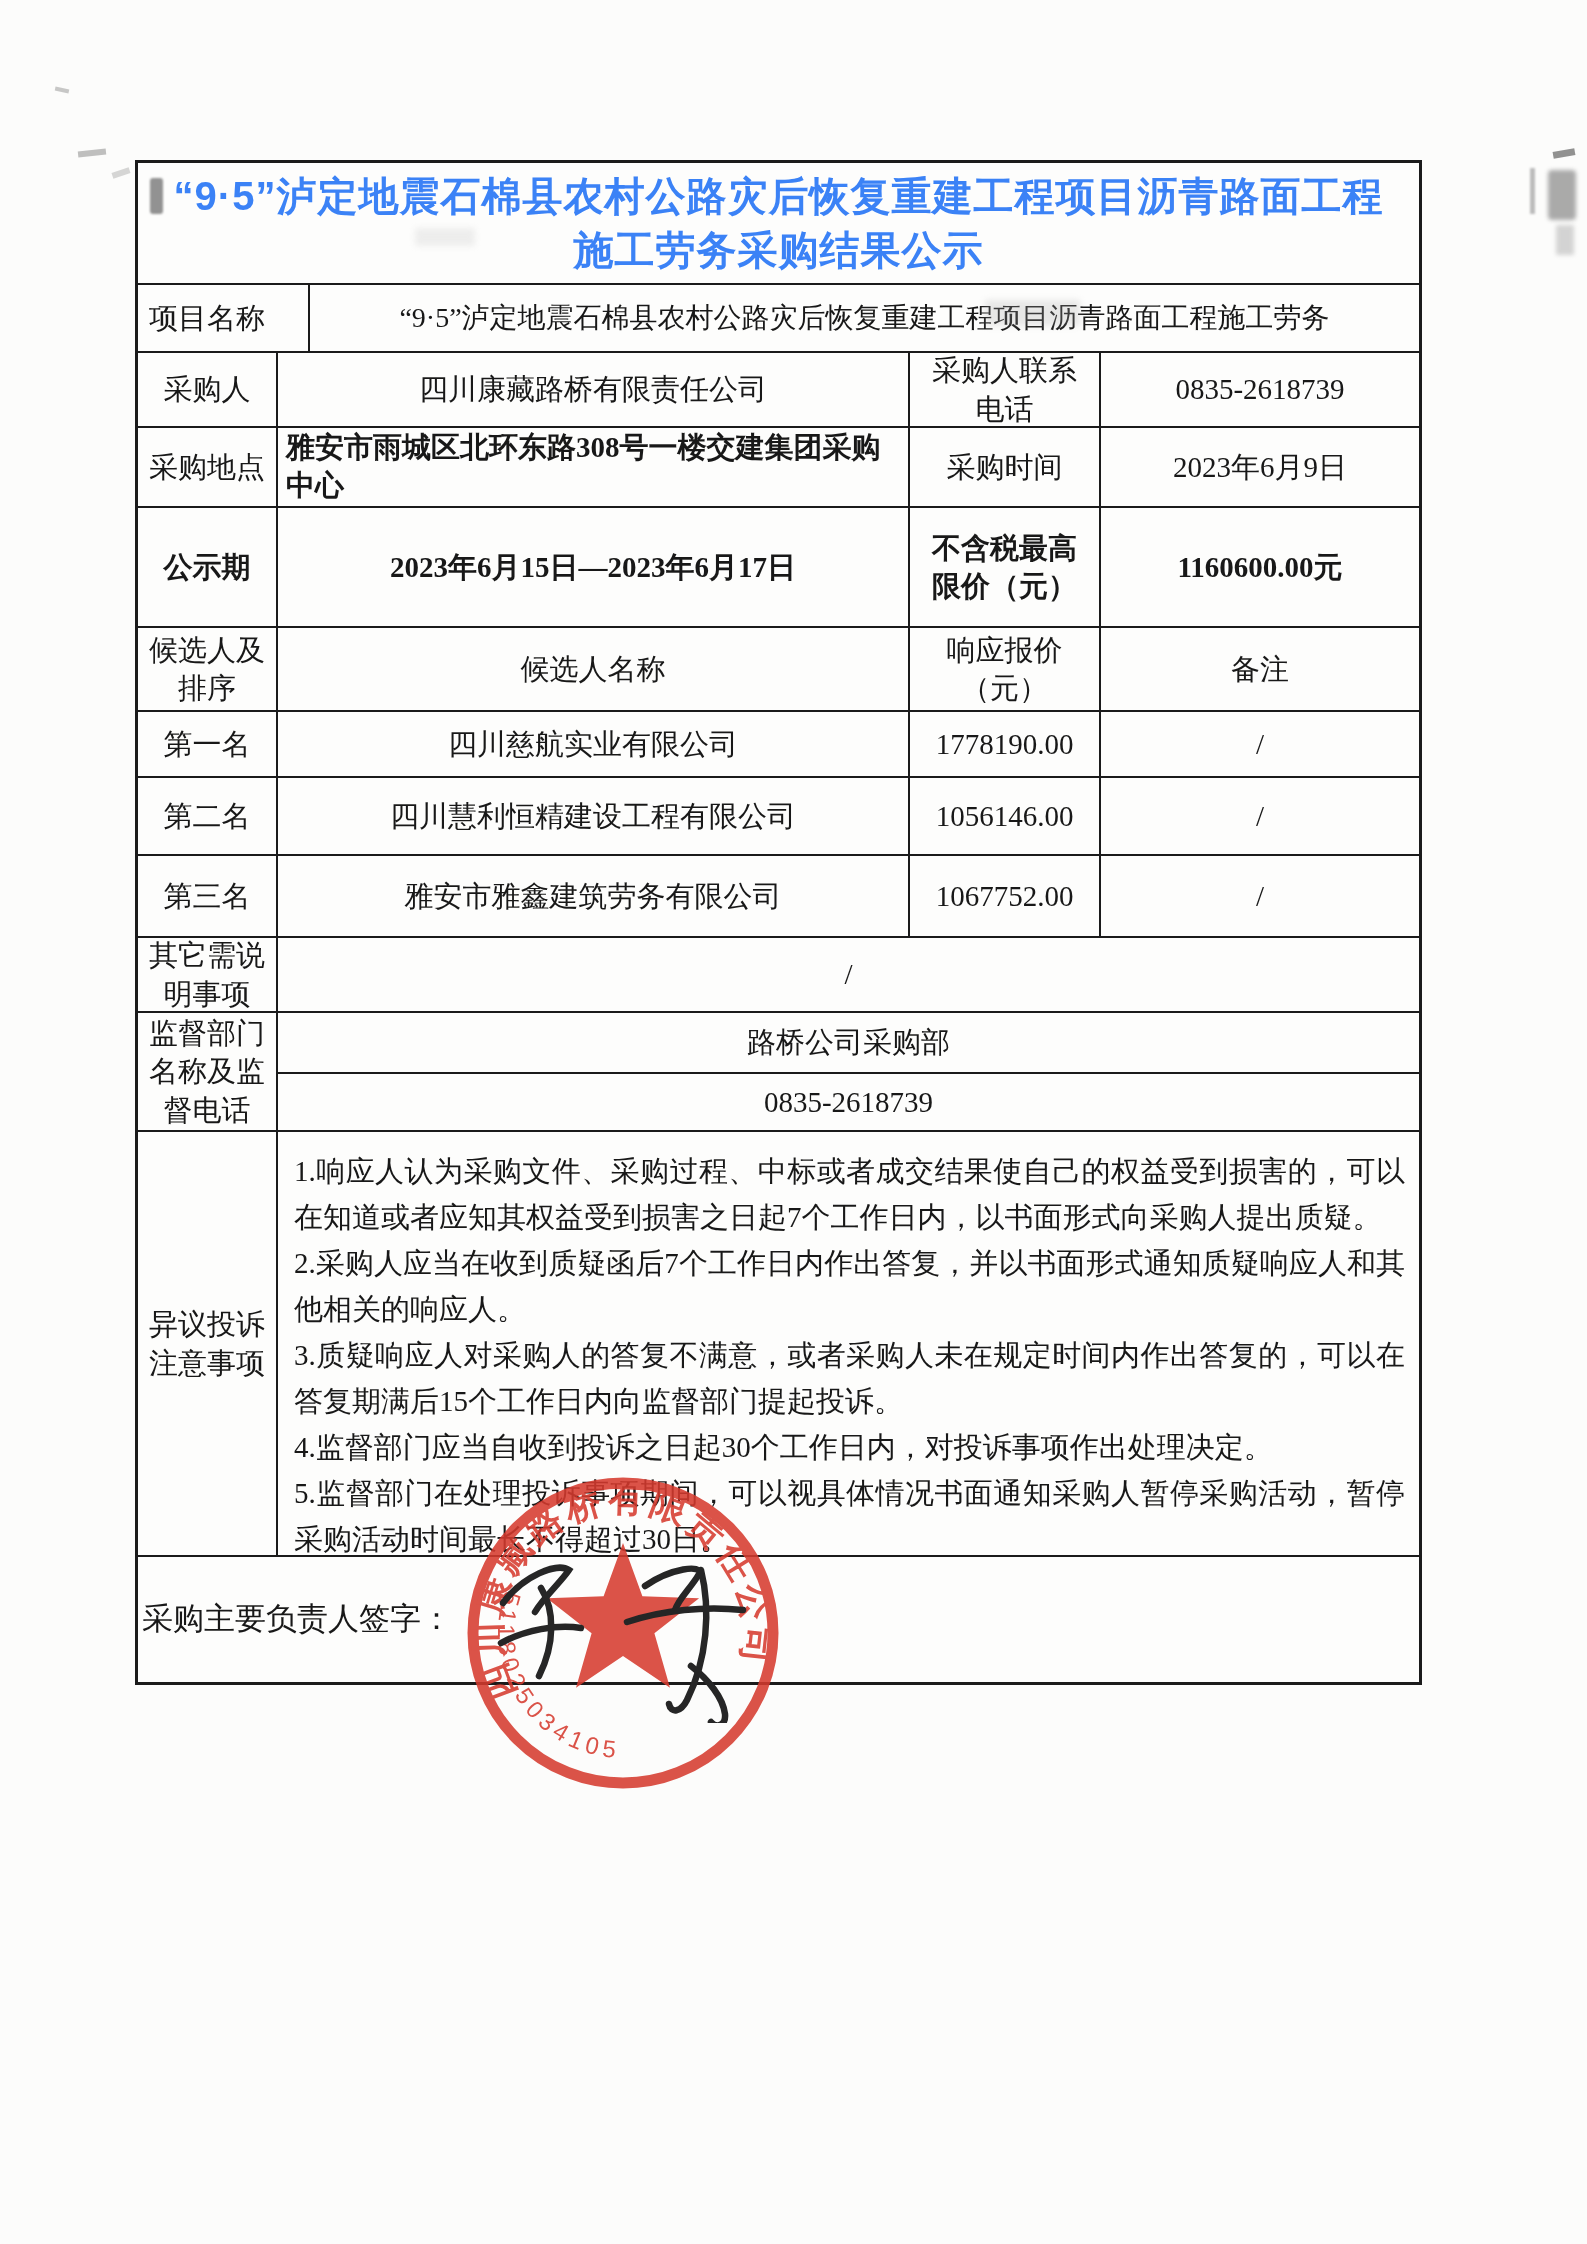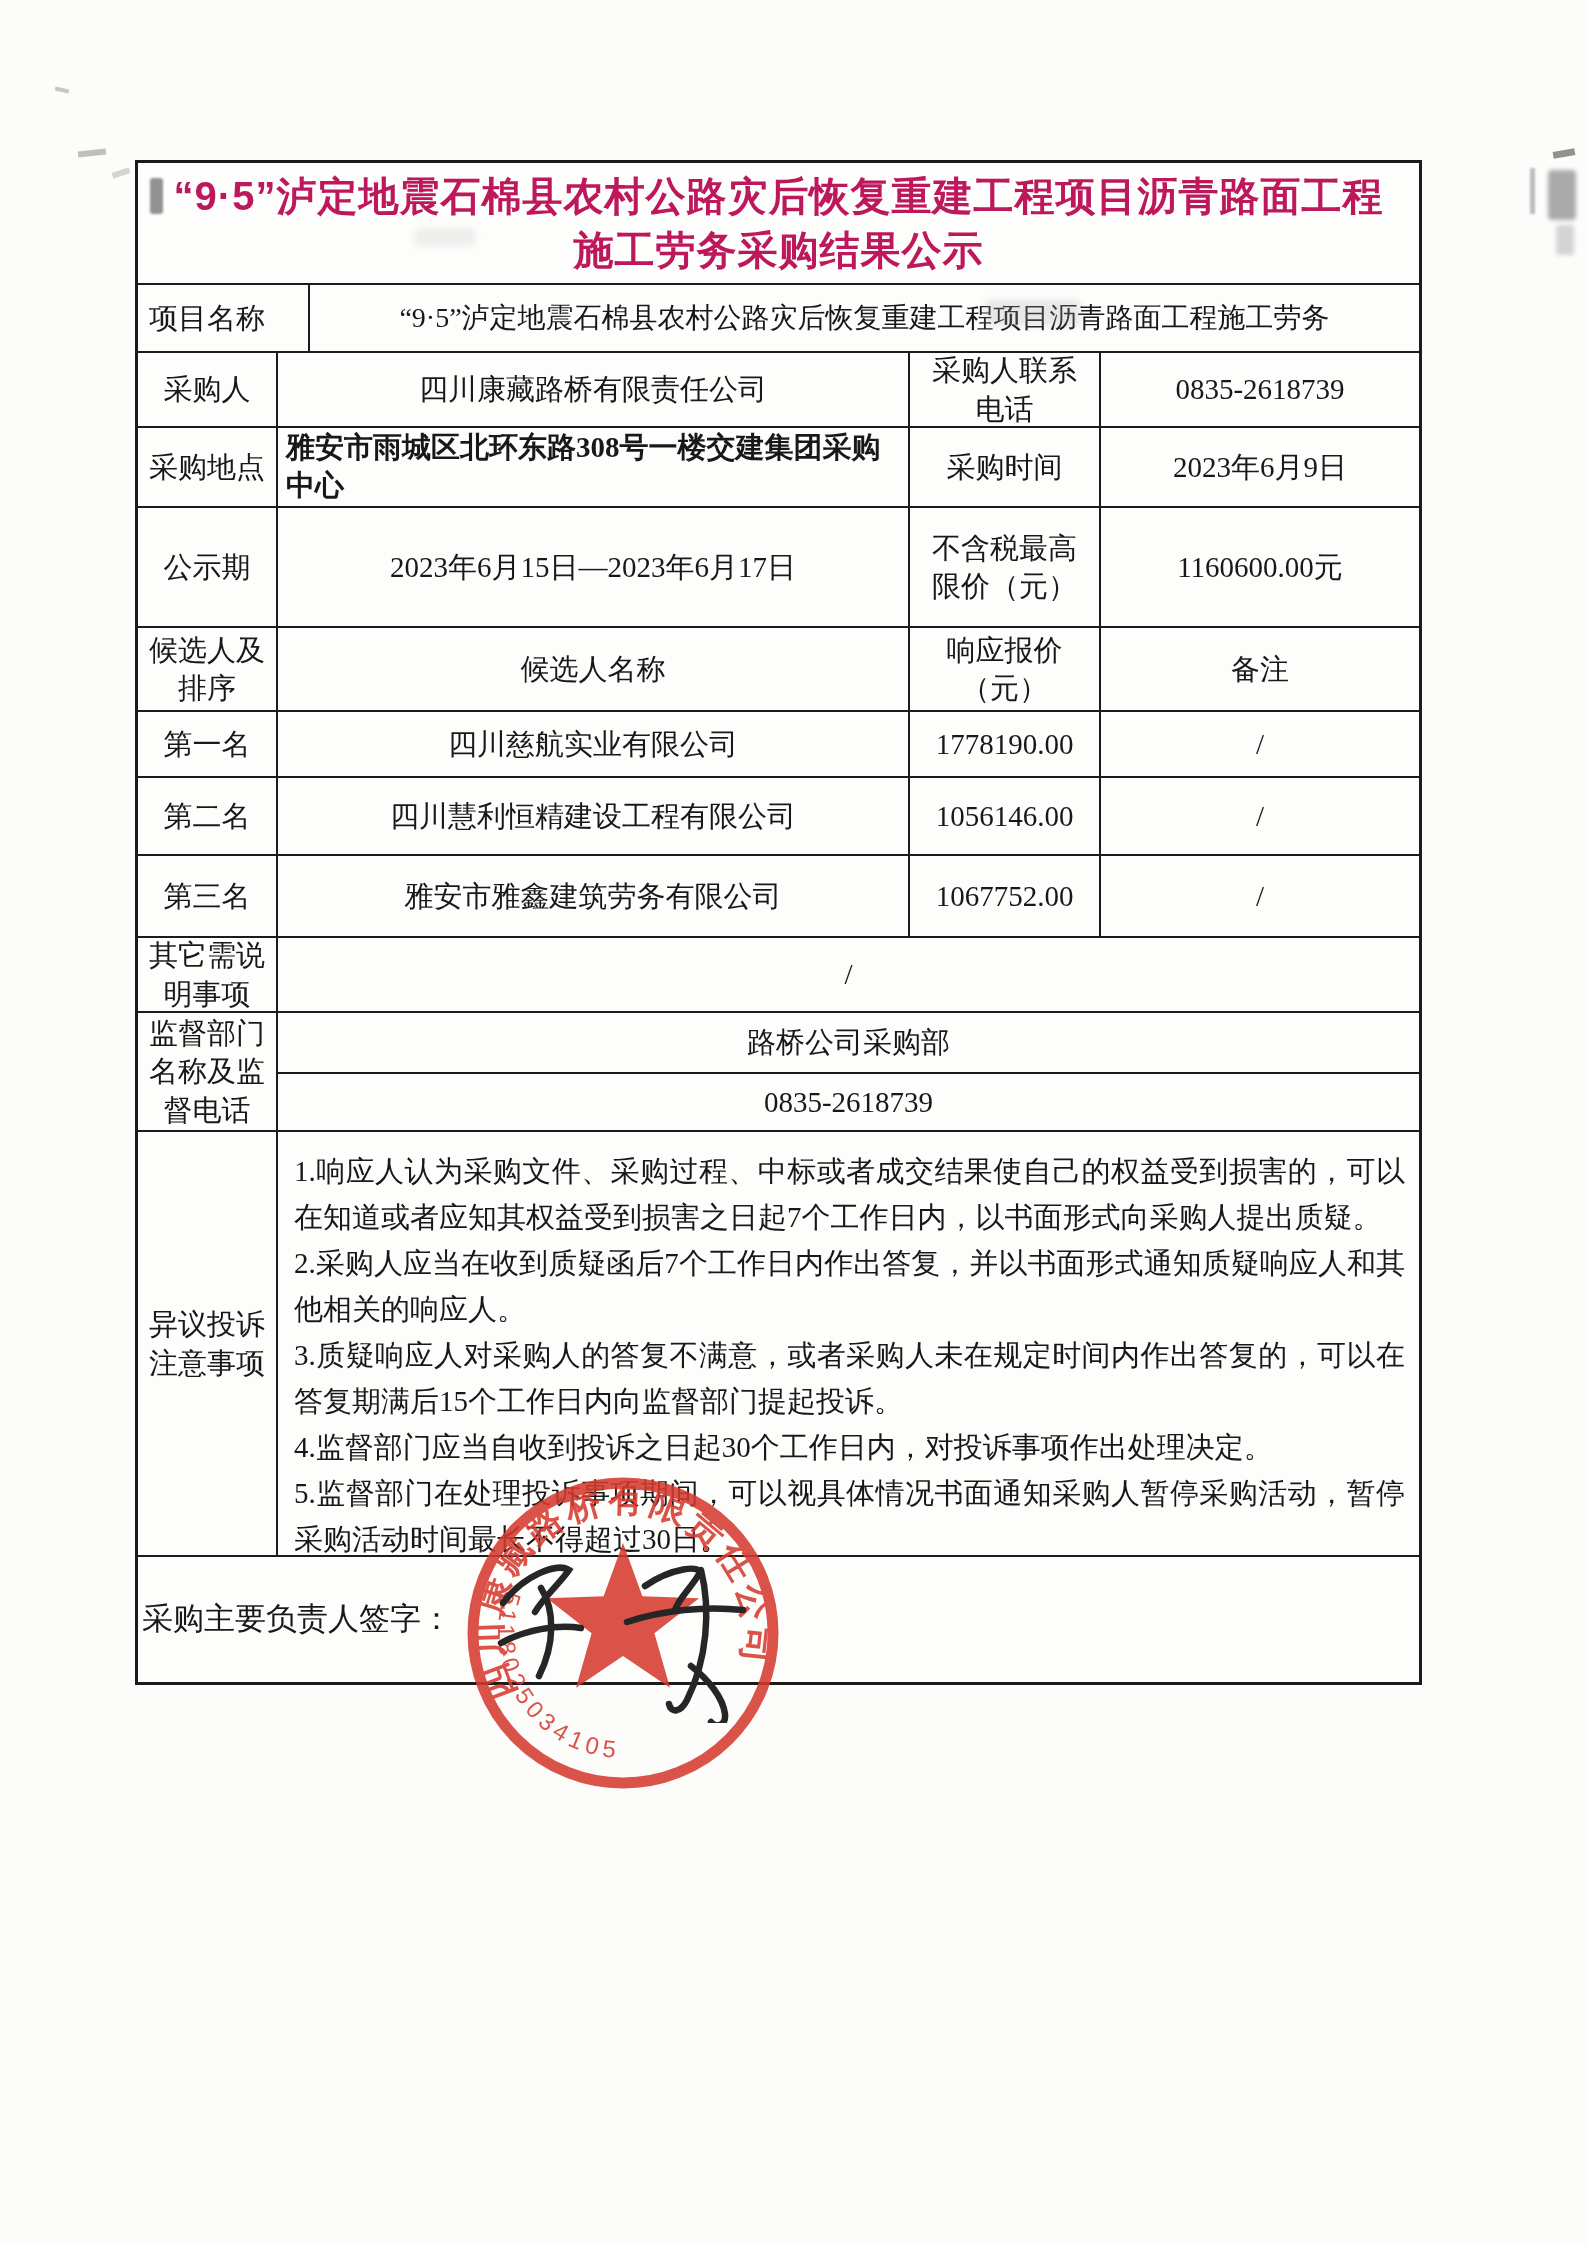--- a/index.html
+++ b/index.html
@@ -30,26 +30,26 @@
   .cA{width:138px;flex:0 0 auto;}
   .cB{width:632px;flex:0 0 auto;border-left:2px solid #1b1b1b;}
   .cC{width:191px;flex:0 0 auto;border-left:2px solid #1b1b1b;}
   .cD{flex:1 1 auto;border-left:2px solid #1b1b1b;}
   .cRest{flex:1 1 auto;border-left:2px solid #1b1b1b;}
 
   .row-title{height:120px;flex-direction:column;align-items:center;justify-content:center;}
   .doc-title{
     font-family:"Liberation Sans","DejaVu Sans",sans-serif;
     font-weight:bold;font-size:40px;line-height:54px;letter-spacing:1px;
-    text-align:center;color:#be185d;
+    text-align:center;color:#3b82f6;
   }
   .row-project{height:68px;gap:32px;}
   .row-purchaser{height:75px;}
   .row-location{height:80px;}
-  .row-publicity{height:120px;}
+  .row-publicity{height:120px;font-weight:bold;}
   .row-chead{height:84px;}
   .row-cand1{height:66px;}
   .row-cand2{height:78px;}
   .row-cand3{height:82px;}
   .row-other{height:75px;}
   .row-supervision{height:119px;}
   .row-objection{height:425px;}
   .row-signature{height:127px;}
 
   .cell-project-value{white-space:nowrap;font-size:28px;}

